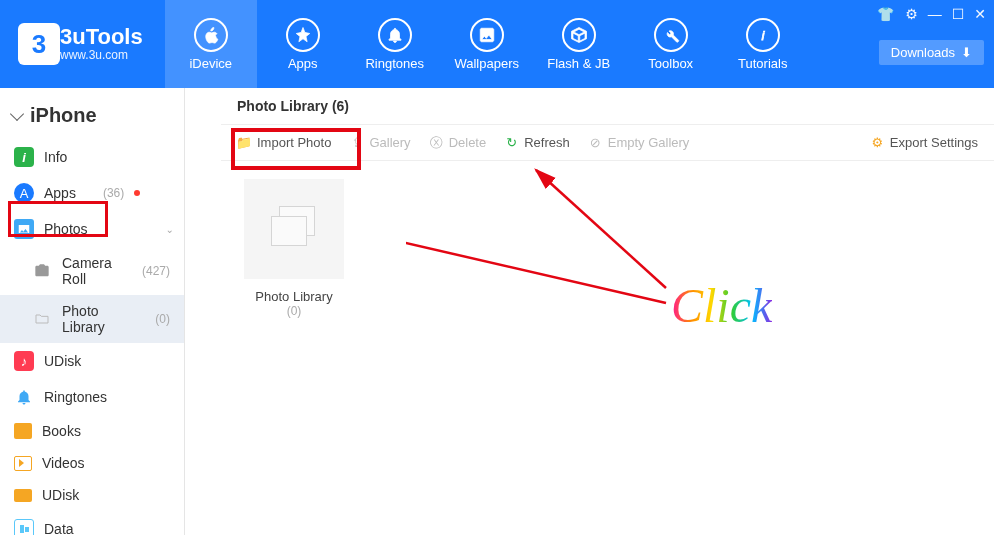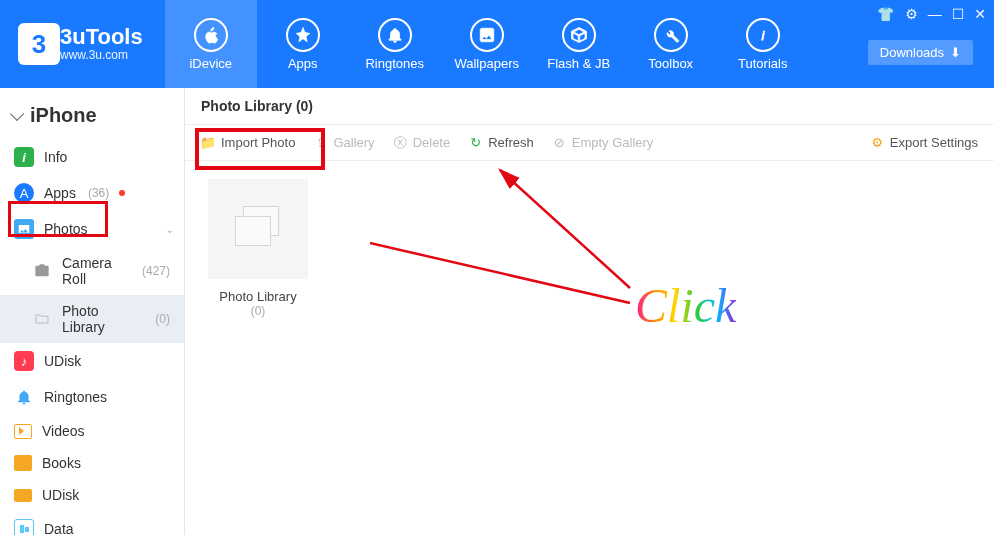--- a/index.html
+++ b/index.html
@@ -13,30 +13,30 @@
     .logo-title { font-size: 22px; font-weight: 600; line-height: 1; }
     .logo-sub { font-size: 12px; opacity: 0.9; }
     .nav-tabs { display: flex; height: 100%; margin-left: 10px; }
     .nav-tab { width: 92px; height: 100%; display: flex; flex-direction: column; align-items: center; justify-content: center; gap: 4px; font-size: 13px; cursor: pointer; }
     .nav-tab.active { background: rgba(255,255,255,0.18); }
     .nav-circle { width: 34px; height: 34px; border: 2px solid #fff; border-radius: 50%; display: flex; align-items: center; justify-content: center; color: #fff; }
     .nav-circle svg { width: 18px; height: 18px; fill: #fff; stroke: #fff; }
     
     .win-ctrl { position: absolute; top: 6px; right: 8px; display: flex; gap: 10px; color: #fff; }
     .win-ctrl span { cursor: pointer; font-size: 14px; opacity: 0.95; }
-    .downloads-btn { position: absolute; right: 21px; top: 40px; background: rgba(255,255,255,0.25); color: #fff; padding: 5px 12px; font-size: 13px; border-radius: 2px; cursor: pointer; display: flex; align-items: center; gap: 6px; }
-    
-    
-    .main { display: flex; height: calc(100% - 88px); }
+    .downloads-btn { position: absolute; right: 10px; top: 40px; background: rgba(255,255,255,0.25); color: #fff; padding: 5px 12px; font-size: 13px; border-radius: 2px; cursor: pointer; display: flex; align-items: center; gap: 6px; }
+    
+    
+    .main { display: flex; height: calc(100% - 88px); gap: 36px; }
     .sidebar { width: 185px; border-right: 1px solid #e5e5e5; background: #fff; padding-top: 10px; }
     .device-row { display: flex; align-items: center; padding: 6px 12px; font-size: 20px; font-weight: 600; color: #333; }
     .chev-down { width: 10px; height: 10px; border-right: 1.5px solid #666; border-bottom: 1.5px solid #666; transform: rotate(45deg); margin-right: 8px; margin-top: -4px; }
     .side-list { margin-top: 6px; }
     .side-item { display: flex; align-items: center; padding: 8px 14px; font-size: 14px; color: #333; cursor: pointer; gap: 10px; position: relative; }
-    .side-item .count { color: #aaa; font-size: 12px; margin-left: 2px; }
+    .side-item .count { color: #aaa; font-size: 12px; margin-left: 17px; }
     .side-item.indent { padding-left: 32px; }
     .side-item.selected { background: #e9eef5; }
     .side-icon { width: 20px; height: 20px; border-radius: 4px; display: flex; align-items: center; justify-content: center; flex-shrink: 0; }
     .red-dot { width: 6px; height: 6px; background: #ff3b30; border-radius: 50%; }
     .expand-caret { position: absolute; right: 10px; color: #aaa; font-size: 10px; }
     
     .highlight-box-photos { position: absolute; border: 3px solid #e30613; width: 100px; height: 36px; left: 8px; top: 201px; pointer-events: none; }
     
     
     .content { flex: 1; display: flex; flex-direction: column; position: relative; }
@@ -202,45 +202,45 @@
       </div>
       <div class="side-item">
         <div class="side-icon" style="color:#3fa9f5">
           <svg width="18" height="18" viewBox="0 0 24 24" fill="#3fa9f5">
               <path d="M12 22c1.1 0 2-.9 2-2h-4c0 1.1.9 2 2 2zm6-6V11c0-3.1-2-5.6-5-6.3V4c0-.6-.4-1-1-1s-1 .4-1 1v.7c-3 .7-5 3.2-5 6.3v5l-2 2v1h16v-1l-2-2z"></path>
             </svg>
         </div>
         <span>Ringtones</span>
       </div>
       <div class="side-item">
+        <div class="side-icon" style="background:#f5a623;border-radius:2px;width:18px;height:16px"></div>
+        <span>Books</span>
+      </div>
+      <div class="side-item">
         <div class="side-icon" style="border:1.5px solid #f5a623;border-radius:2px;width:18px;height:15px;position:relative">
           <div style="position:absolute;left:4px;top:2px;border-left:5px solid #f5a623;border-top:4px solid transparent;border-bottom:4px solid transparent"></div>
         </div>
         <span>Videos</span>
-      </div>
-      <div class="side-item">
-        <div class="side-icon" style="background:#f5a623;border-radius:2px;width:18px;height:16px"></div>
-        <span>Books</span>
       </div>
       <div class="side-item">
         <div class="side-icon" style="background:#f5a623;border-radius:2px;width:18px;height:13px"></div>
         <span>UDisk</span>
       </div>
       <div class="side-item">
         <div class="side-icon" style="border:1.5px solid #5ac8fa;border-radius:3px">
           <div style="width:4px;height:8px;background:#5ac8fa;margin:0 1px;display:inline-block"></div>
             <div style="width:4px;height:5px;background:#5ac8fa;display:inline-block"></div>
         </div>
         <span>Data</span>
       </div>
     </div>
   </div>
 
   <div class="content">
-    <div class="content-header">Photo Library (0)</div>
+    <div class="content-header">Photo Library (6)</div>
     <div class="toolbar">
       <div class="tb-btn import">
         <span class="tb-icon" style="color:#f5a623">📁</span>
         <span>Import Photo</span>
       </div>
       <div class="tb-btn">
         <span class="tb-icon">⇪</span>
         <span>Gallery</span>
       </div>
       <div class="tb-btn">

